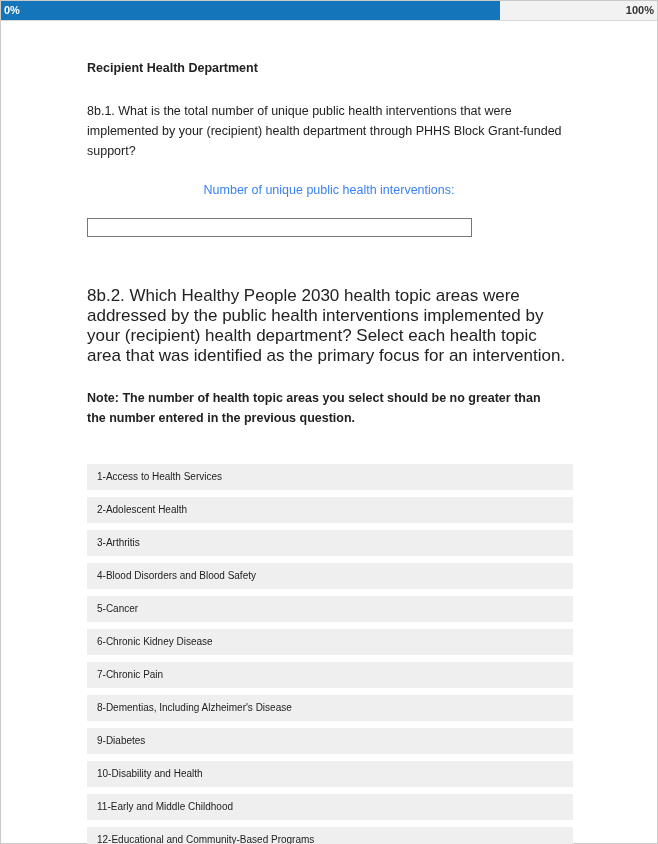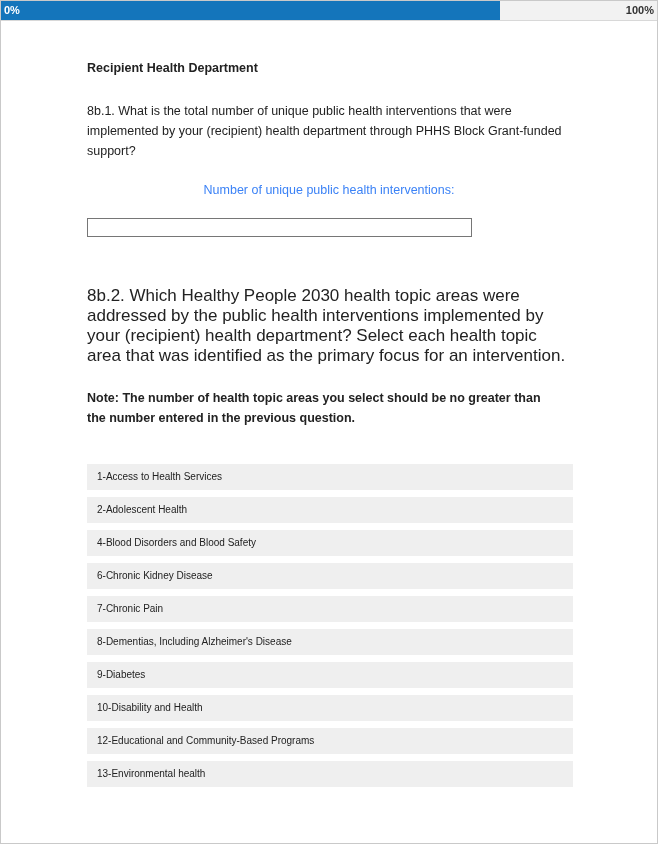--- a/index.html
+++ b/index.html
@@ -157,24 +157,27 @@
 
     <input class="text-input" type="text" value="" style="">
 
     <p class="question2">8b.2. Which Healthy People 2030 health topic areas were addressed by the public health interventions implemented by your (recipient) health department? Select each health topic area that was identified as the primary focus for an intervention.</p>
 
     <p class="note">Note: The number of health topic areas you select should be no greater than the number entered in the previous question.</p>
 
     <ul class="options" id="options-list">
         <li class="option">1-Access to Health Services</li>
         <li class="option">2-Adolescent Health</li>
+        <li class="option">3-Arthritis</li>
         <li class="option">4-Blood Disorders and Blood Safety</li>
+        <li class="option">5-Cancer</li>
         <li class="option">6-Chronic Kidney Disease</li>
         <li class="option">7-Chronic Pain</li>
         <li class="option">8-Dementias, Including Alzheimer's Disease</li>
         <li class="option">9-Diabetes</li>
         <li class="option">10-Disability and Health</li>
+        <li class="option">11-Early and Middle Childhood</li>
         <li class="option">12-Educational and Community-Based Programs</li>
         <li class="option">13-Environmental health</li>
       </ul>
 
   </div>
 </div>
 
 </body></html>

